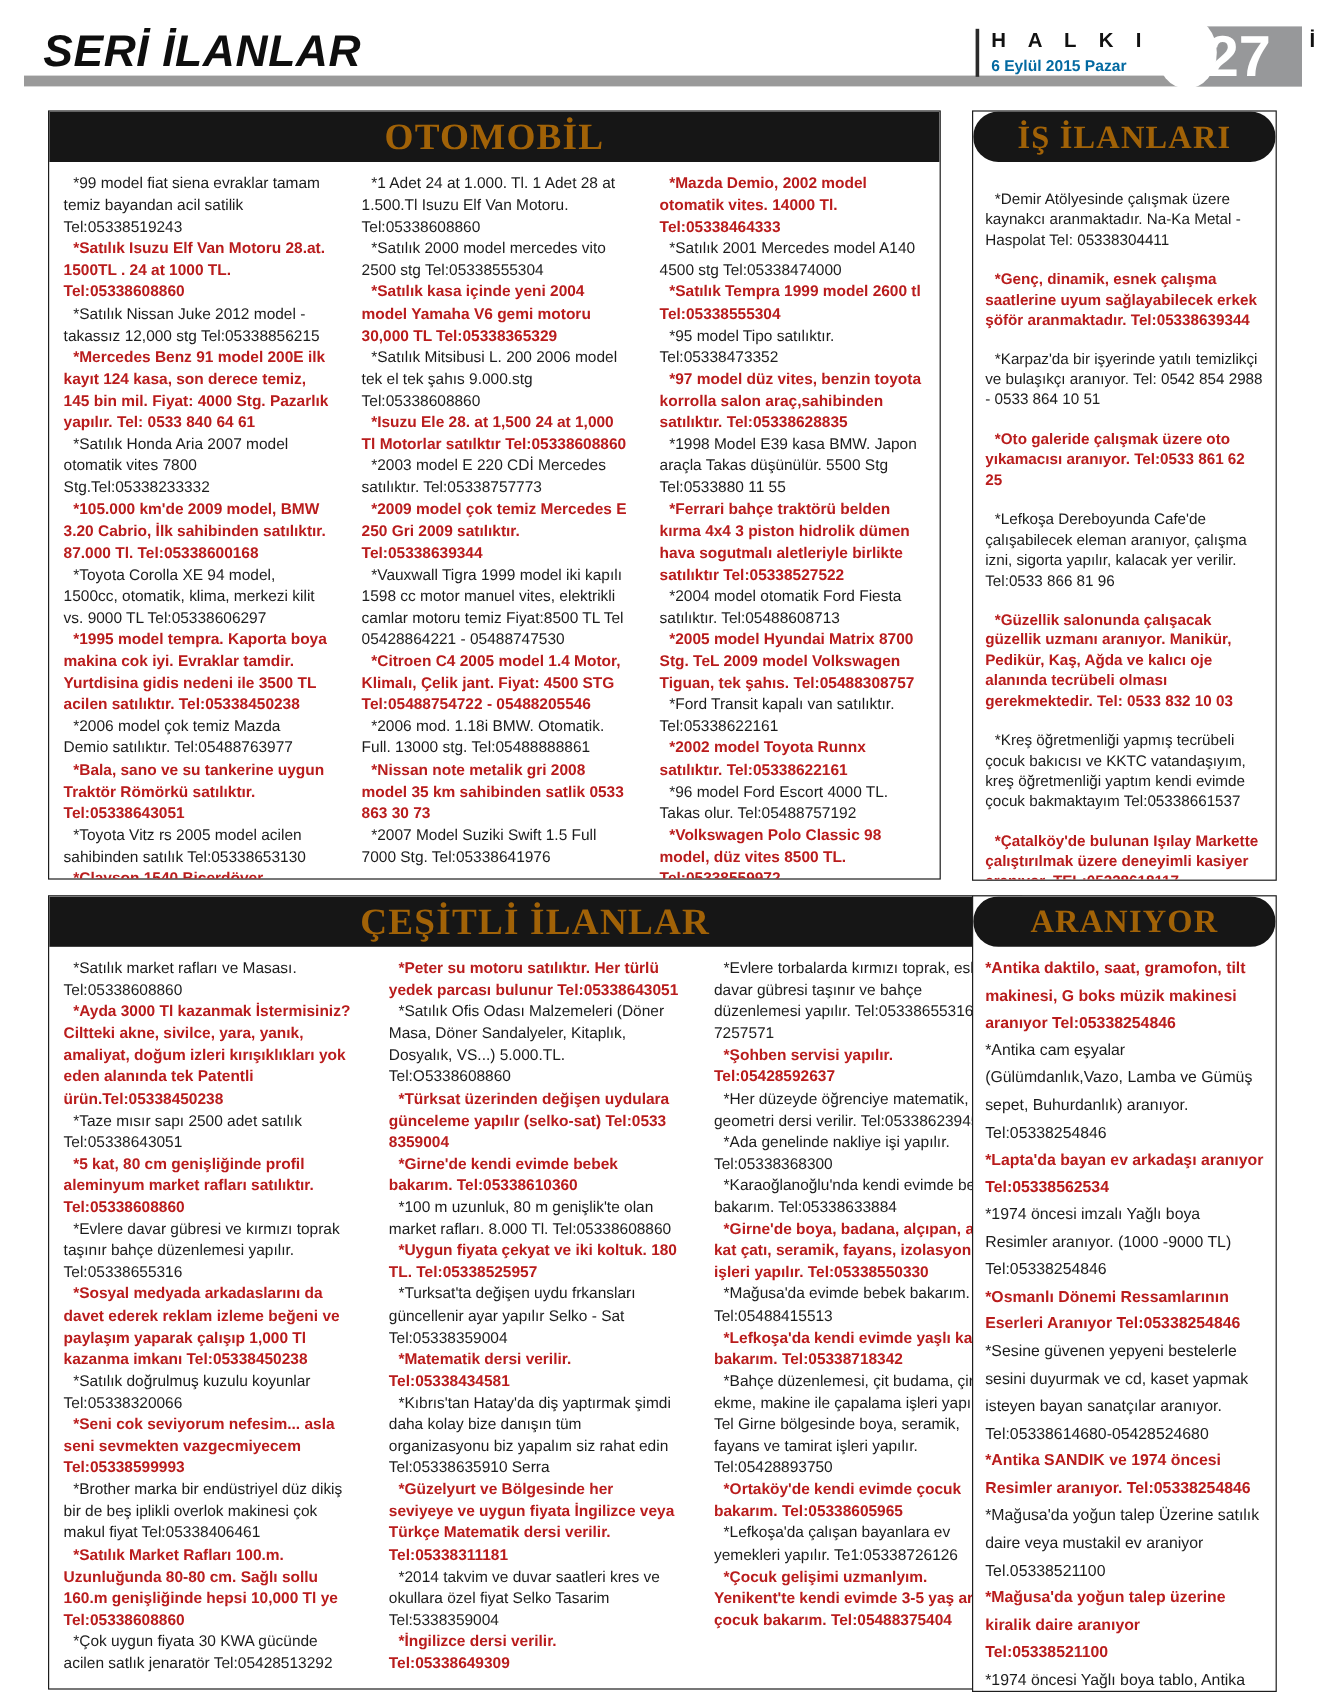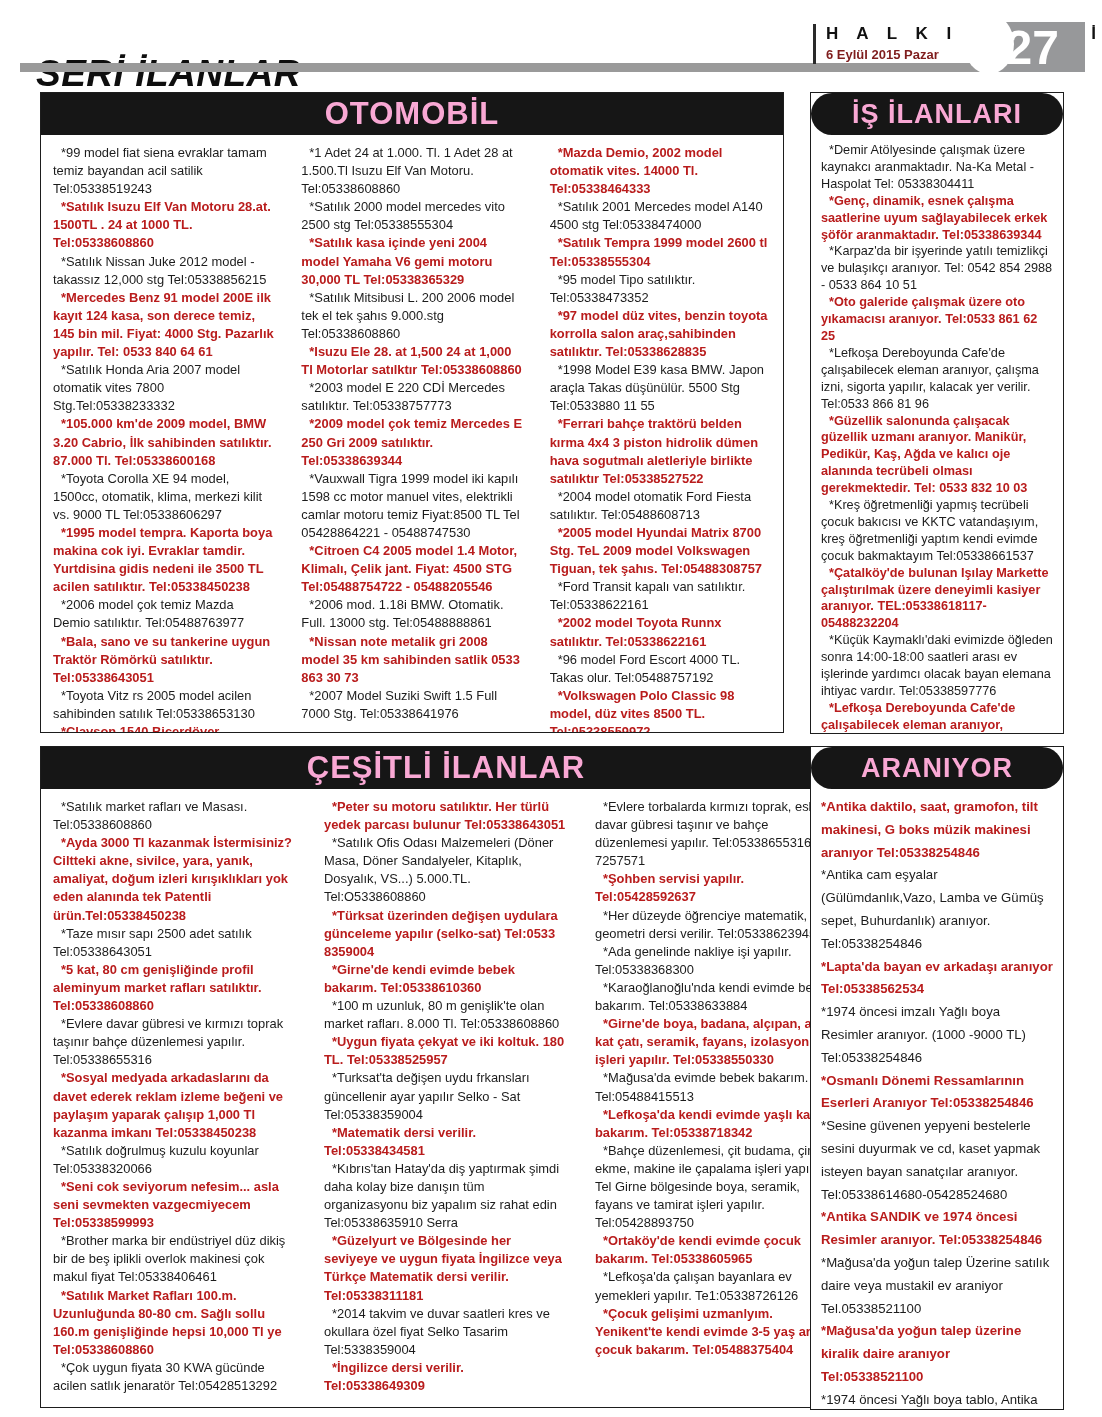--- a/index.html
+++ b/index.html
@@ -1,47 +1,47 @@
 <!DOCTYPE html>
 <html><head>
 <meta charset="utf-8">
 <style>
   html,body{margin:0;padding:0;background:#fff;}
   .page{position:relative;width:1102px;height:1417px;background:#fff;overflow:hidden;
         font-family:"Liberation Sans",sans-serif;color:#1c1c1c;}
   
   .masthead{position:absolute;left:36px;top:22px;font-size:37px;font-weight:bold;font-style:italic;
-            color:#0e0e0e;letter-spacing:0.5px;white-space:nowrap;margin-top:31px;}
+            color:#0e0e0e;letter-spacing:0.5px;white-space:nowrap;}
   .gray-rule{position:absolute;left:20px;top:63px;width:1065px;height:9px;background:#9a9a9a;}
   .head-vrule{position:absolute;left:813px;top:24px;width:3px;height:40px;background:#2a2a2a;}
   .paper-block{position:absolute;left:826px;top:24px;}
   .paper-name{font-size:17px;font-weight:bold;letter-spacing:7px;color:#111;white-space:nowrap;}
-  .paper-date{font-size:13px;font-weight:bold;color:#7f1d1d;margin-top:3px;}
+  .paper-date{font-size:13px;font-weight:bold;color:#0369a1;margin-top:3px;}
   .page-badge{position:absolute;left:988px;top:22px;width:97px;height:50px;background:#97989a;
               color:#fff;font-size:48px;font-weight:bold;display:flex;align-items:center;
               justify-content:flex-end;padding-right:26px;box-sizing:border-box;}
   .page-badge::before{content:"";position:absolute;left:-24px;top:-8px;width:50px;height:60px;
               background:#fff;border-radius:50%;}
   .page-badge span{position:relative;}
   
   .box{position:absolute;border:1px solid #1d1d1d;background:#fff;box-sizing:border-box;overflow:hidden;}
-  .bar{background:#161616;color:#f9a8d4;font-weight:bold;display:flex;align-items:center;
-       justify-content:center;letter-spacing:1px;white-space:nowrap;}
+  .bar{background:#161616;color:#a16207;font-weight:bold;display:flex;align-items:center;
+       justify-content:center;letter-spacing:1px;white-space:nowrap;font-family:Liberation Serif, serif;}
   .box-otomobil{left:40px;top:92px;width:744px;height:641px;}
   .box-cesitli{left:40px;top:746px;width:812px;height:662px;}
   .box-is{left:810px;top:92px;width:254px;height:642px;}
   .box-araniyor{left:810px;top:746px;width:254px;height:664px;}
   .box-otomobil .bar,.box-cesitli .bar{height:42px;font-size:31px;}
   .box-is .bar,.box-araniyor .bar{height:42px;font-size:27px;border-radius:21px;}
   .cols{display:flex;gap:27px;padding:9px 12px 0 12px;}
   .col{flex:1;min-width:0;}
   .ads-single{padding:7px 10px 0 10px;}
   .ad{margin:0;font-size:12.9px;line-height:18.1px;text-indent:8px;color:#1c1c1c;}
   .ad.b{font-weight:bold;color:#b91c1c;}
-  .box-is .ad{font-size:12.7px;line-height:16.9px;}
+  .box-is .ad{font-size:12.7px;line-height:16.9px;margin-top:16px;}
   .box-araniyor .ad{font-size:13.2px;line-height:22.8px;text-indent:0;}
 </style>
 </head>
 <body>
 
 <div class="page">
 
   <div class="masthead">SERİ İLANLAR</div>
   <div class="gray-rule"></div>
   <div class="head-vrule"></div>

